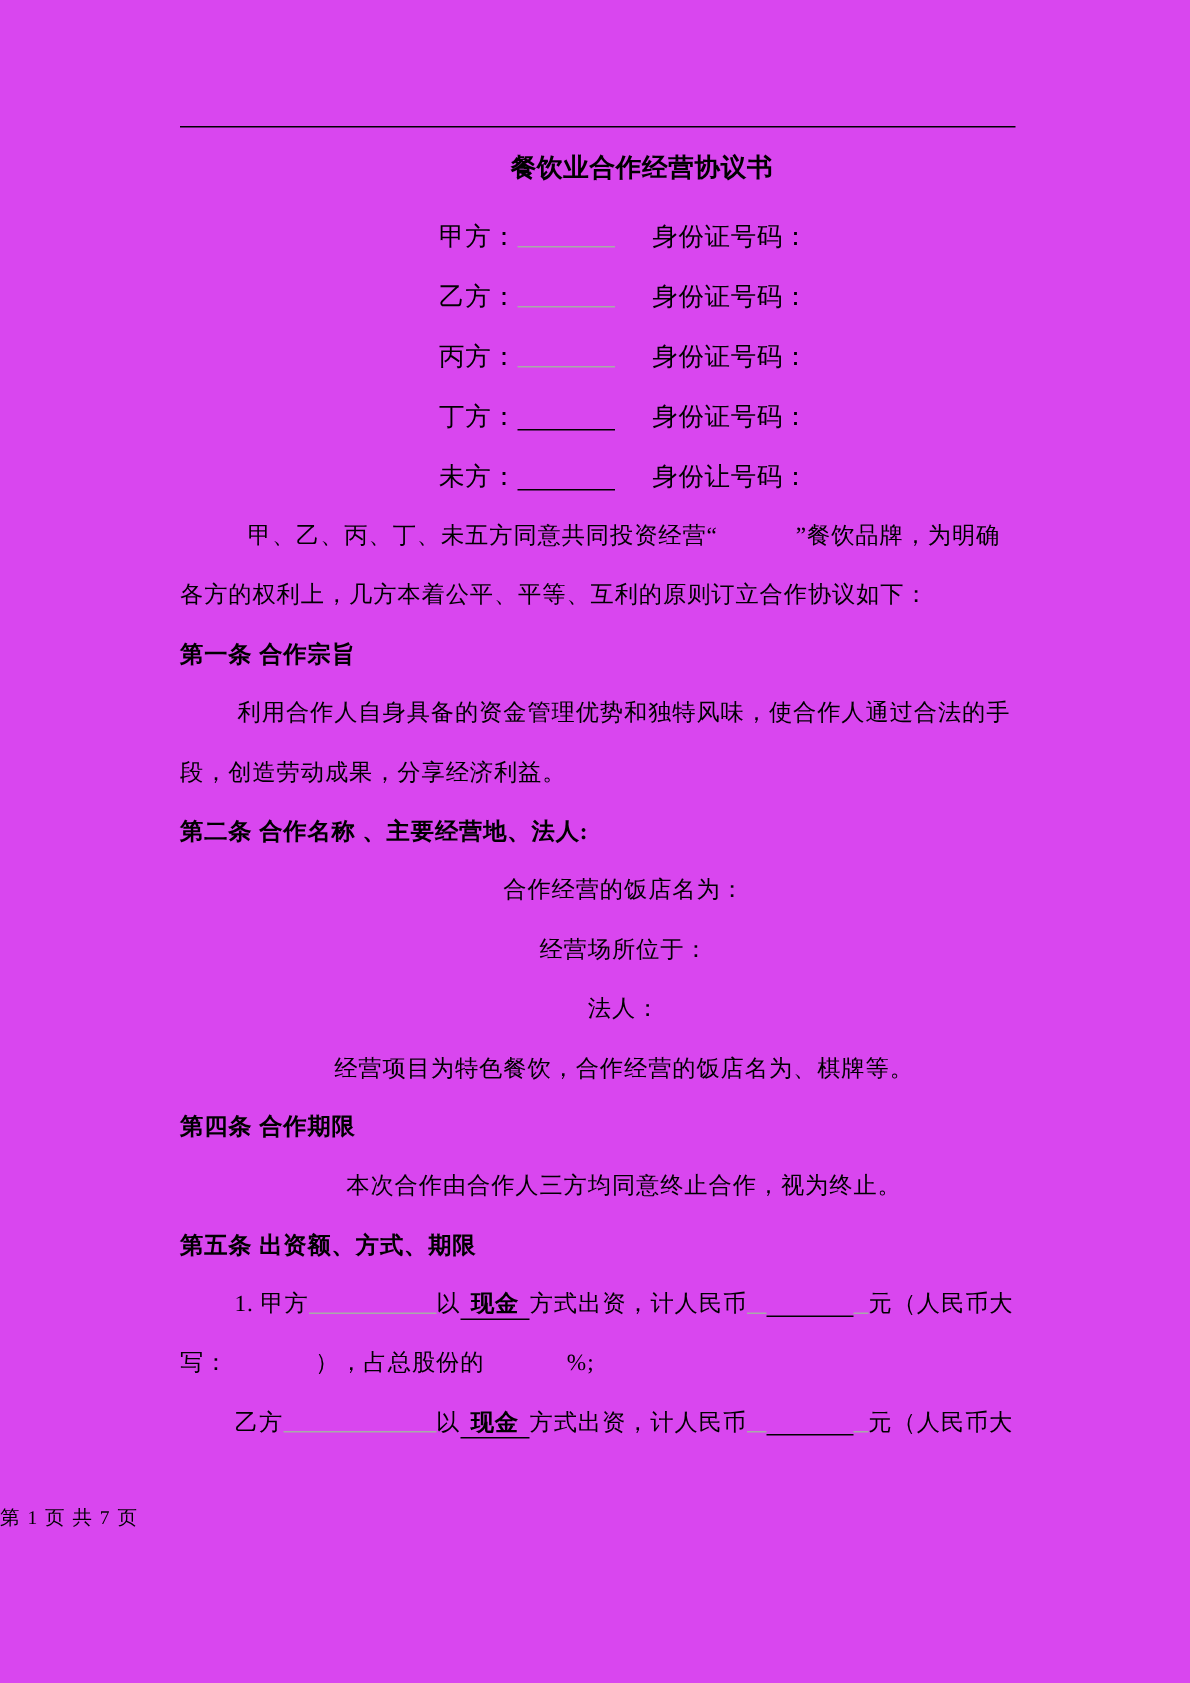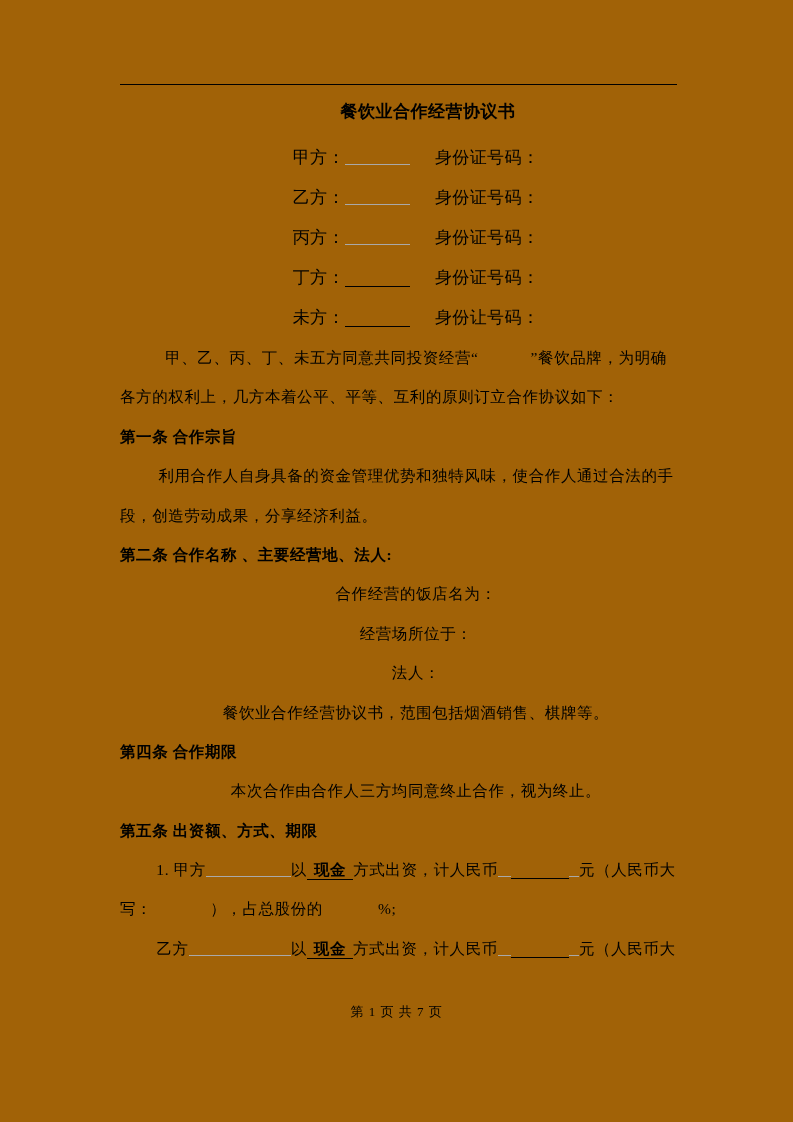--- a/index.html
+++ b/index.html
@@ -1,19 +1,19 @@
 <!DOCTYPE html>
 <html><head>
 <meta charset="utf-8">
 <style>
   html,body{margin:0;padding:0;background:#ffffff;}
   .page{
     position:relative;
     width:793px;height:1122px;
-    background:#a16207;
+    background:#d946ef;
     color:#000;
     font-family:"Liberation Serif","DejaVu Serif",serif;
     overflow:hidden;
   }
   .rule{
     position:absolute;left:120px;top:84px;width:557px;height:0;
     border-top:1.6px solid #000;
   }
   .content{
     position:absolute;left:120px;top:86px;width:560px;
@@ -34,21 +34,21 @@
   }
   .blank.dark{border-bottom:1.6px solid #000;vertical-align:-4px;}
   .w65{width:65px}.w85{width:85px}.w102{width:102px}
   .w13{width:13px}.w58{width:58px}.w10{width:10px}
   .sp{display:inline-block;height:1px;}
   .sp25{width:25px}.sp52{width:52px}.sp58{width:58px}.sp55{width:55px}
   .u{border-bottom:1.2px solid #000;padding-bottom:1px;font-weight:bold;}
   .upad{display:inline-block;width:7px;}
   .footer{
     position:absolute;top:1003px;left:0;width:100%;
-    text-align:center;font-size:13px;letter-spacing:1px;
+    text-align:left;font-size:13px;letter-spacing:1px;
   }
 </style>
 </head>
 <body>
 
 <div class="page">
 
   <div class="rule"></div>
 
   <div class="content">
@@ -78,21 +78,21 @@
 
     <div class="ln hd">第一条 合作宗旨</div>
     <div class="ln ind">利用合作人自身具备的资金管理优势和独特风味，使合作人通过合法的手</div>
     <div class="ln">段，创造劳动成果，分享经济利益。</div>
 
     <div class="ln hd">第二条 合作名称 、主要经营地、法人:</div>
     <div class="ln ind">合作经营的饭店名为：</div>
     <div class="ln ind">经营场所位于：</div>
     <div class="ln ind">法人：</div>
 
-    <div class="ln ind">餐饮业合作经营协议书，范围包括烟酒销售、棋牌等。</div>
+    <div class="ln ind">经营项目为特色餐饮，合作经营的饭店名为、棋牌等。</div>
 
     <div class="ln hd">第四条 合作期限</div>
     <div class="ln ind">本次合作由合作人三方均同意终止合作，视为终止。</div>
 
     <div class="ln hd">第五条 出资额、方式、期限</div>
 
     <div class="ln ind">
       <span>1. 甲方</span><span class="blank w85"></span><span>以</span><span class="u"><span class="upad"></span><span>现金</span><span class="upad"></span></span><span>方式出资，计人民币</span><span class="blank w13"></span><span class="blank dark w58"></span><span class="blank w10"></span><span>元（人民币大</span>
     </div>
 

